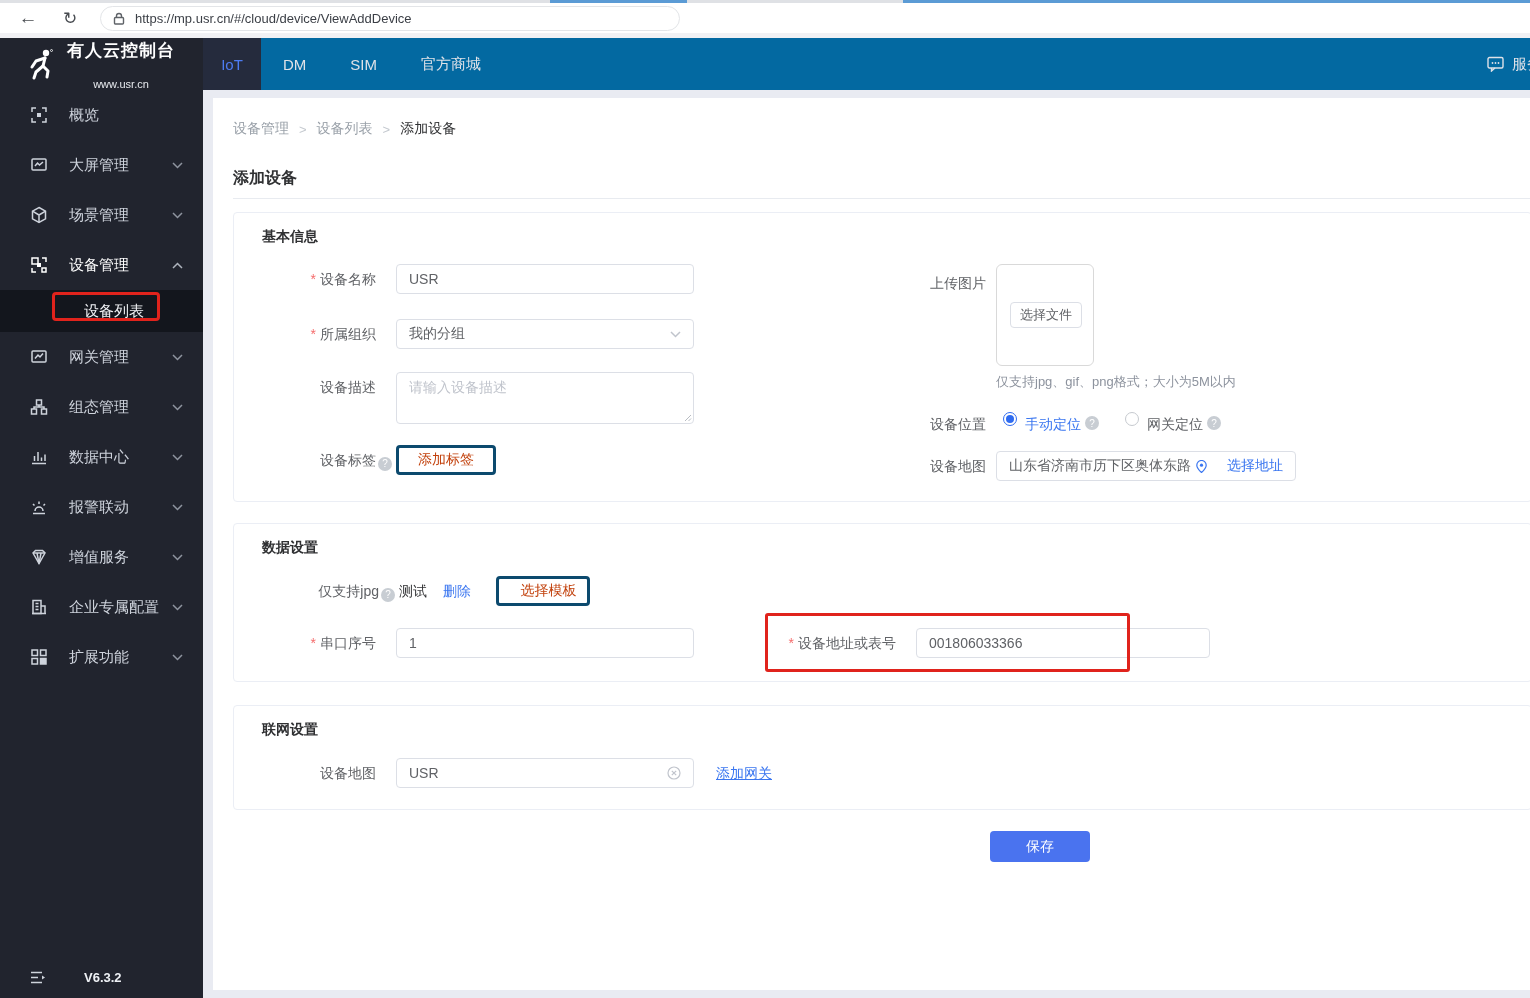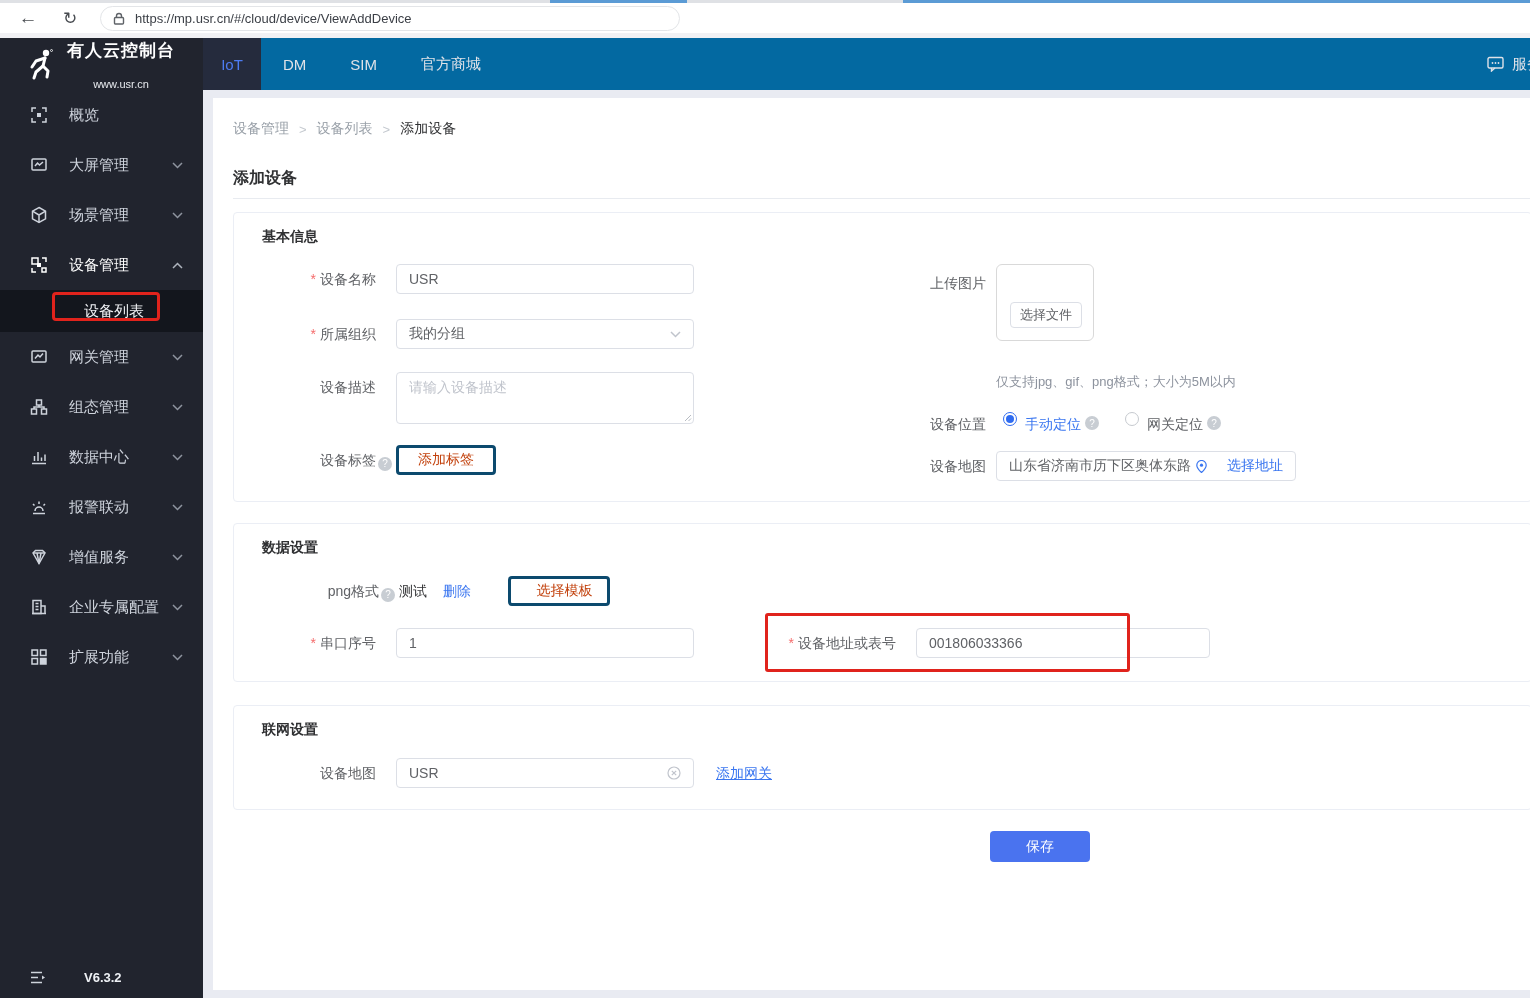--- a/index.html
+++ b/index.html
@@ -58,21 +58,21 @@
   .req::before { content:"*"; color:#f56c6c; margin-right:4px; }
   .finput { position:absolute; height:30px; border:1px solid #dcdfe6; border-radius:4px; background:#fff; display:flex; align-items:center; padding:0 12px; color:#606266; font-size:14px; }
   input.raw { border:none; outline:none; width:100%; font:inherit; color:#606266; background:transparent; }
   .ftextarea { position:absolute; border:1px solid #dcdfe6; border-radius:4px; padding:6px 12px; color:#606266; font-size:14px; resize:none; outline:none; font-family:inherit; }
   .ftextarea::placeholder { color:#c0c4cc; }
   .chev-down { color:#c0c4cc; font-size:12px; }
   .btn-outline-blue { position:absolute; height:30px; border:3px solid #0c4a6e; border-radius:4px; color:#c2410c; background:#fff; font-size:14px; display:flex; align-items:center; justify-content:center; cursor:pointer; }
   .help-ic { display:inline-flex; width:14px; height:14px; border-radius:50%; background:#c8cdd3; color:#fff; font-size:10px; align-items:center; justify-content:center; vertical-align:-2px; margin-left:2px; }
   .link-blue { color:#3a76f0; cursor:pointer; }
 
-  .upload-box { position:absolute; left:762px; top:51px; width:98px; height:77px; border:1px solid #d9d9d9; border-radius:6px; }
+  .upload-box { position:absolute; left:762px; top:51px; width:98px; height:102px; border:1px solid #d9d9d9; border-radius:6px; }
   .upload-btn { position:absolute; left:13px; top:37px; width:72px; height:26px; border:1px solid #dcdfe6; border-radius:4px; background:#fff; color:#606266; font-size:13px; display:flex; align-items:center; justify-content:center; cursor:pointer; }
   .upload-hint { position:absolute; left:762px; top:160px; color:#8d939e; font-size:13px; white-space:nowrap; }
 
   .radio { position:absolute; width:14px; height:14px; border-radius:50%; border:1px solid #c6cacf; background:#fff; }
   .radio.sel { border-color:#2f6bf0; }
   .radio.sel::after { content:""; position:absolute; left:2px; top:2px; width:8px; height:8px; border-radius:50%; background:#2f6bf0; }
   .radio-lbl { position:absolute; font-size:14px; line-height:20px; }
 
   .map-right { display:flex; align-items:center; gap:20px; margin-left:auto; color:#3a76f0; white-space:nowrap; cursor:pointer; }
 
@@ -402,25 +402,25 @@
           </span>
           <span>选择地址</span>
         </span>
       </div>
     </div>
 
     <div class="card" id="card-data">
       <div class="card-title">数据设置</div>
 
       <div class="flabel" style="left:0;top:52px;width:161px;">
-        <span>png格式</span><span class="help-ic">?</span>
+        <span>仅支持jpg</span><span class="help-ic">?</span>
       </div>
       <span style="position:absolute;left:165px;top:52px;line-height:30px;color:#303133;">测试</span>
       <span class="link-blue" style="position:absolute;left:209px;top:52px;line-height:30px;">删除</span>
-      <div class="btn-outline-blue" style="left:274px;top:52px;width:102px;padding-left:11px;">选择模板</div>
+      <div class="btn-outline-blue" style="left:262px;top:52px;width:94px;padding-left:11px;">选择模板</div>
 
       <div class="flabel req" style="left:0;top:104px;">串口序号</div>
       <div class="finput" style="left:162px;top:104px;width:298px;">
         <input class="raw" value="1" style="">
       </div>
 
       <div class="flabel req" style="left:538px;top:104px;width:124px;">设备地址或表号</div>
       <div class="finput" style="left:682px;top:104px;width:294px;">
         <input class="raw" value="001806033366" style="">
       </div>

